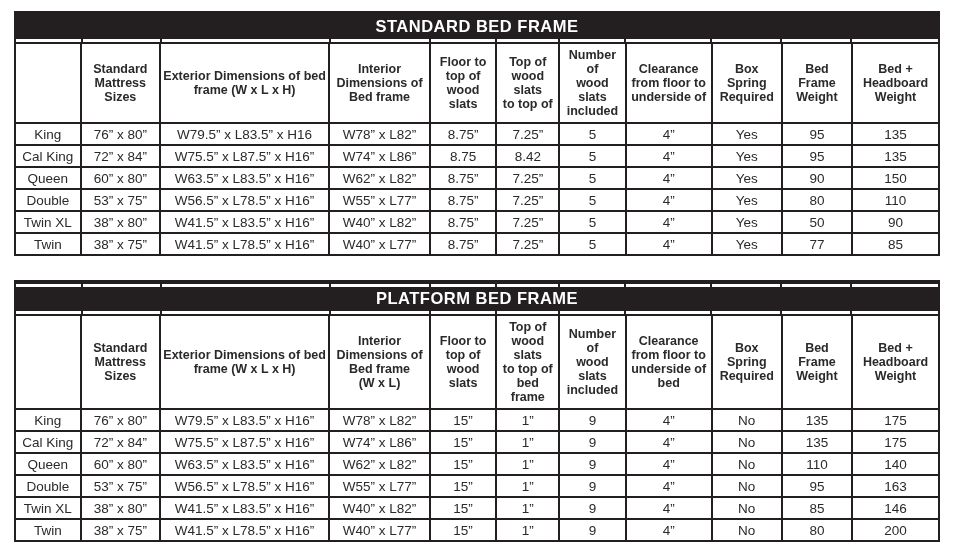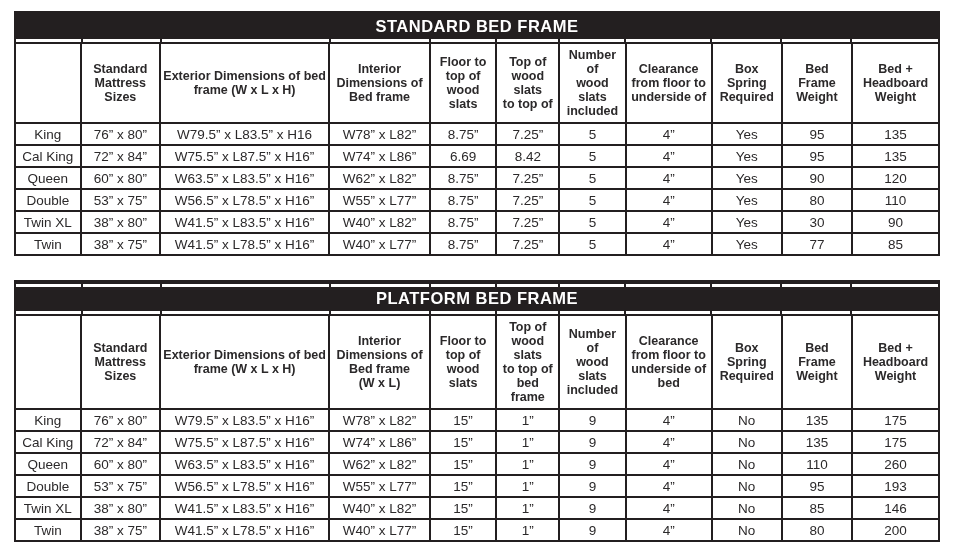--- a/index.html
+++ b/index.html
@@ -125,40 +125,40 @@
           <td>4”</td>
           <td>Yes</td>
           <td>95</td>
           <td>135</td>
         </tr>
         <tr>
           <th>Cal King</th>
           <td>72” x 84”</td>
           <td>W75.5” x L87.5” x H16”</td>
           <td>W74” x L86”</td>
-          <td>6.69</td>
+          <td>8.75</td>
           <td>8.42</td>
           <td>5</td>
           <td>4”</td>
           <td>Yes</td>
           <td>95</td>
           <td>135</td>
         </tr>
         <tr>
           <th>Queen</th>
           <td>60” x 80”</td>
           <td>W63.5” x L83.5” x H16”</td>
           <td>W62” x L82”</td>
           <td>8.75”</td>
           <td>7.25”</td>
           <td>5</td>
           <td>4”</td>
           <td>Yes</td>
           <td>90</td>
-          <td>120</td>
+          <td>150</td>
         </tr>
         <tr>
           <th>Double</th>
           <td>53” x 75”</td>
           <td>W56.5” x L78.5” x H16”</td>
           <td>W55” x L77”</td>
           <td>8.75”</td>
           <td>7.25”</td>
           <td>5</td>
           <td>4”</td>
@@ -169,21 +169,21 @@
         <tr>
           <th>Twin XL</th>
           <td>38” x 80”</td>
           <td>W41.5” x L83.5” x H16”</td>
           <td>W40” x L82”</td>
           <td>8.75”</td>
           <td>7.25”</td>
           <td>5</td>
           <td>4”</td>
           <td>Yes</td>
-          <td>30</td>
+          <td>50</td>
           <td>90</td>
         </tr>
         <tr>
           <th>Twin</th>
           <td>38” x 75”</td>
           <td>W41.5” x L78.5” x H16”</td>
           <td>W40” x L77”</td>
           <td>8.75”</td>
           <td>7.25”</td>
           <td>5</td>
@@ -279,34 +279,34 @@
           <th>Queen</th>
           <td>60” x 80”</td>
           <td>W63.5” x L83.5” x H16”</td>
           <td>W62” x L82”</td>
           <td>15”</td>
           <td>1”</td>
           <td>9</td>
           <td>4”</td>
           <td>No</td>
           <td>110</td>
-          <td>260</td>
+          <td>140</td>
         </tr>
         <tr>
           <th>Double</th>
           <td>53” x 75”</td>
           <td>W56.5” x L78.5” x H16”</td>
           <td>W55” x L77”</td>
           <td>15”</td>
           <td>1”</td>
           <td>9</td>
           <td>4”</td>
           <td>No</td>
           <td>95</td>
-          <td>193</td>
+          <td>163</td>
         </tr>
         <tr>
           <th>Twin XL</th>
           <td>38” x 80”</td>
           <td>W41.5” x L83.5” x H16”</td>
           <td>W40” x L82”</td>
           <td>15”</td>
           <td>1”</td>
           <td>9</td>
           <td>4”</td>

